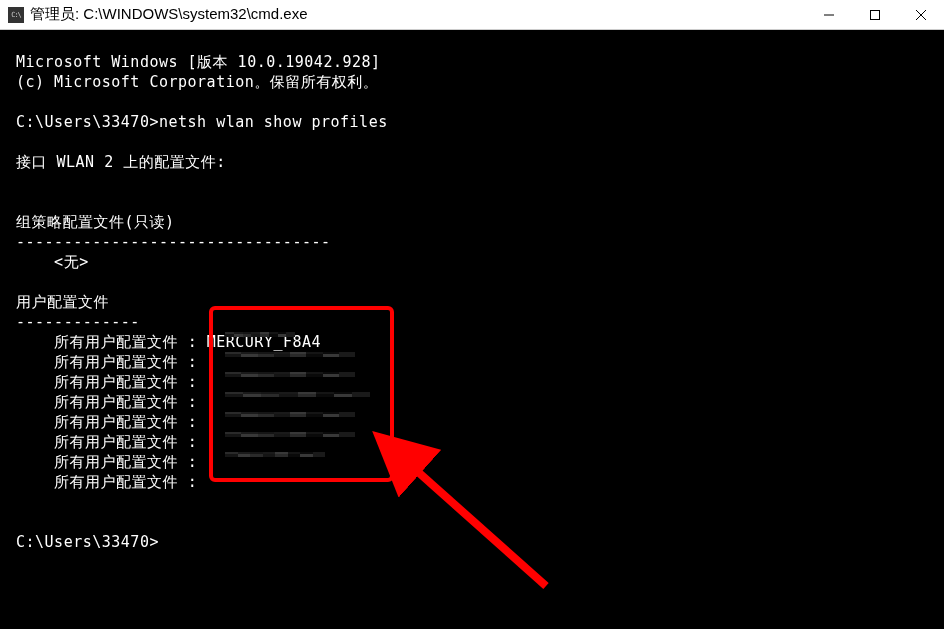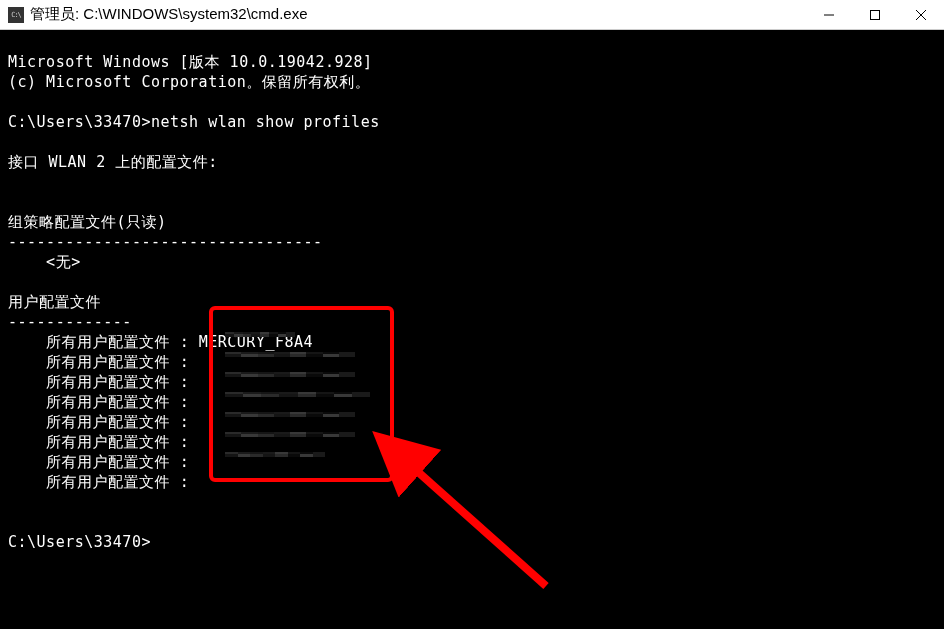--- a/index.html
+++ b/index.html
@@ -61,21 +61,21 @@
       justify-content: center;
       color: #000;
       font-size: 11px;
       font-family: "Segoe UI", sans-serif;
     }
     .win-btn svg {
       width: 10px;
       height: 10px;
     }
     .terminal {
-      padding: 2px 8px;
+      padding: 2px 16px;
       line-height: 20px;
       letter-spacing: 0.5px;
       white-space: pre;
       font-family: "NSimSun", "SimSun", "Consolas", monospace;
     }
     .highlight-box {
       position: absolute;
       border: 4px solid #ff0000;
       border-radius: 6px;
       pointer-events: none;

